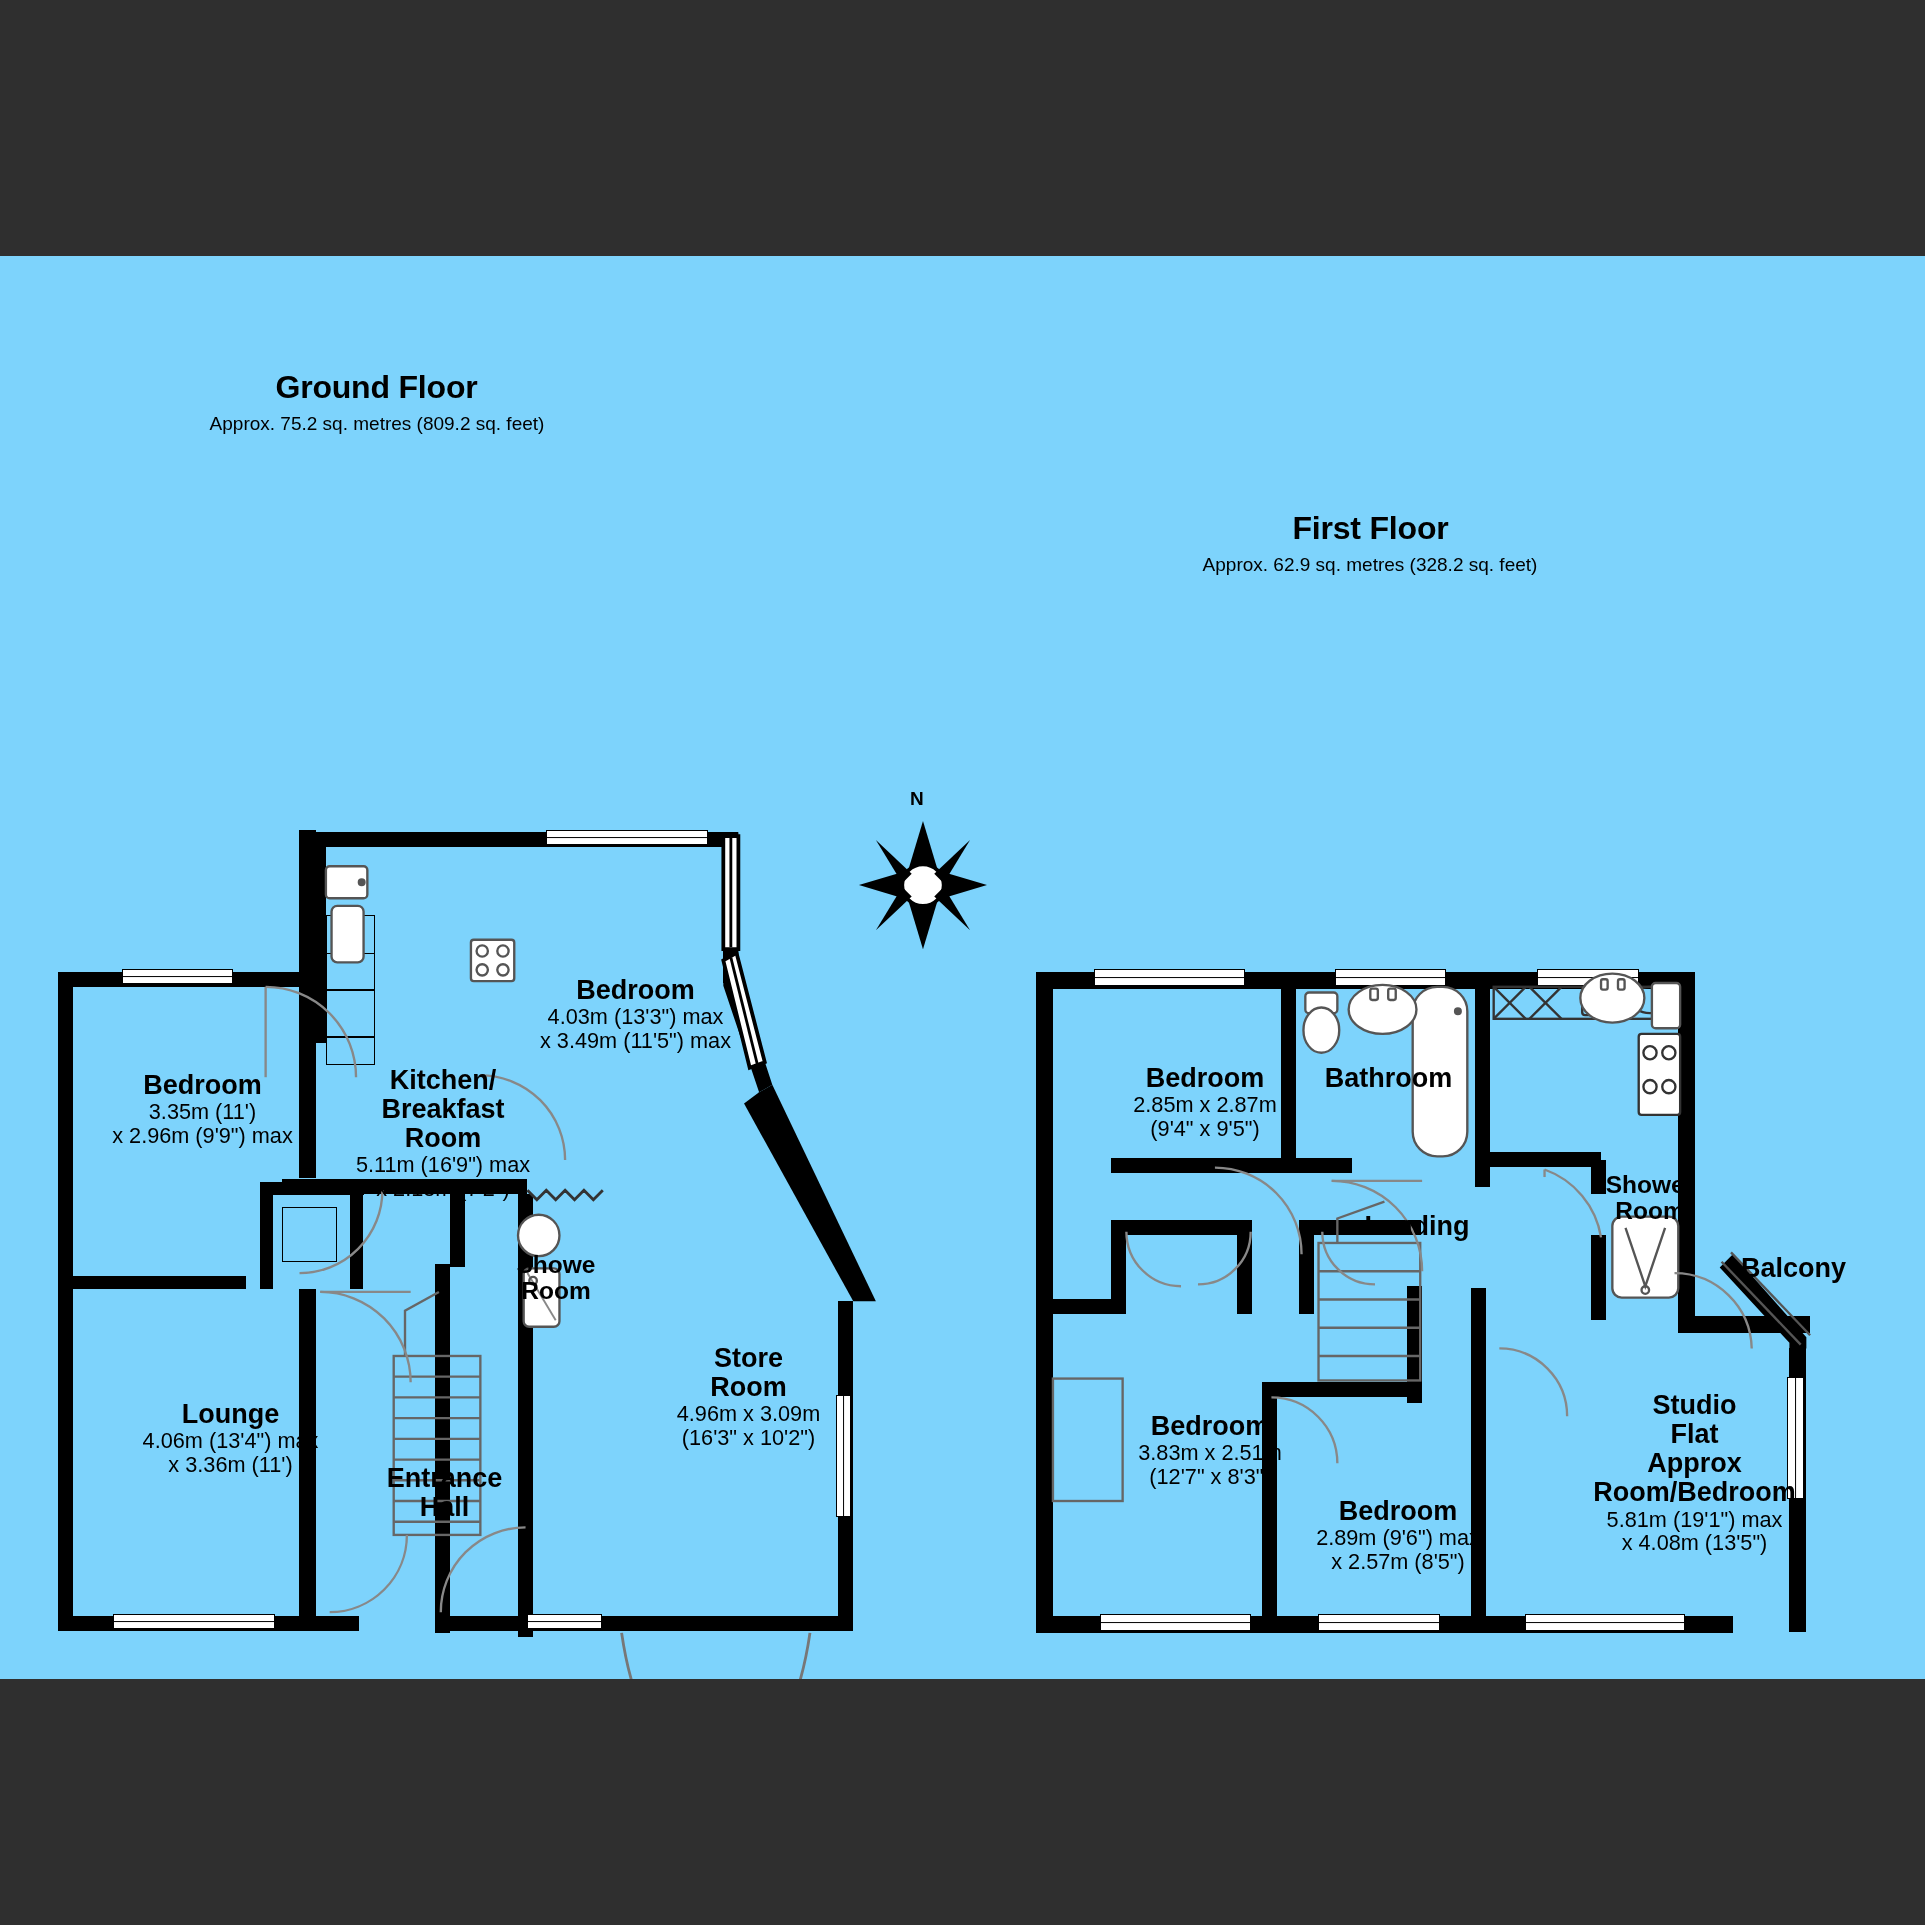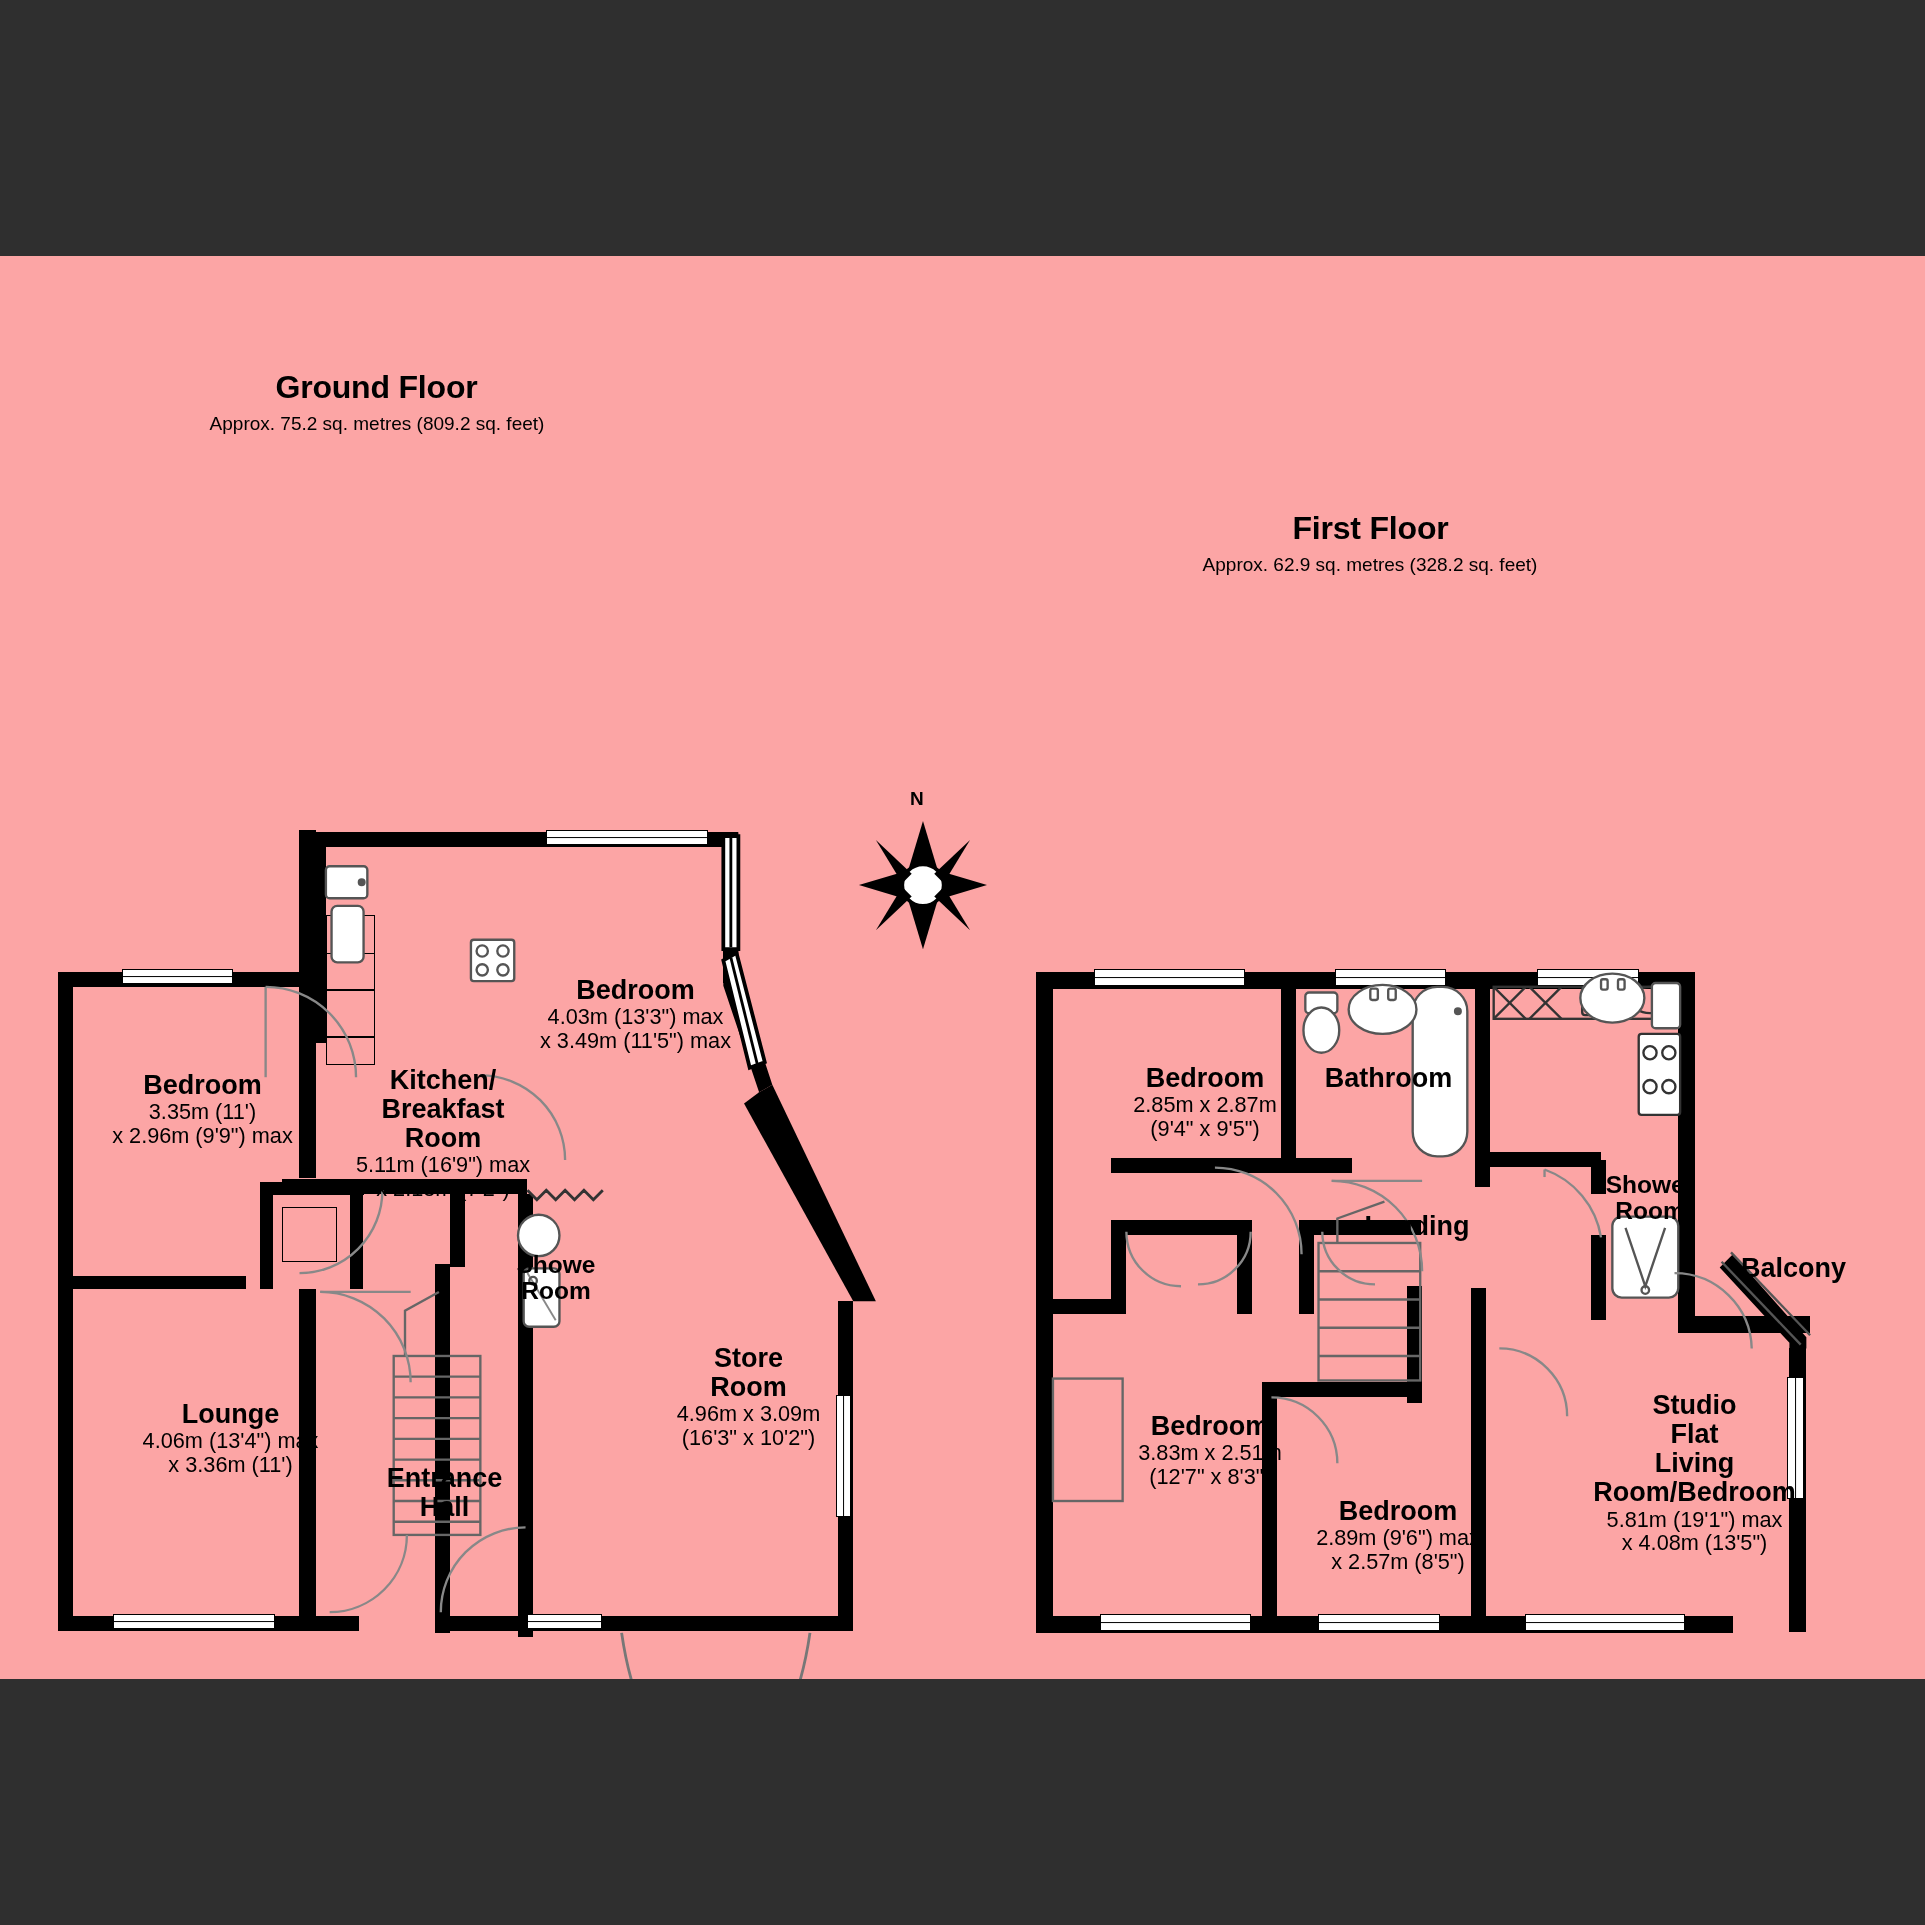--- a/index.html
+++ b/index.html
@@ -27,21 +27,21 @@
   }
   .letterbox.top { top: 0; height: 256px; }
   .letterbox.bottom { bottom: 0; height: 247px; }
 
   .canvas {
     position: absolute;
     left: 0;
     top: 256px;
     width: 1926px;
     height: 1423px;
-    background: #fca5a5;
+    background: #7dd3fc;
   }
 
   
   .floor-title {
     position: absolute;
     text-align: center;
     font-weight: bold;
     font-size: 32px;
     color: #000;
     white-space: nowrap;
@@ -435,21 +435,21 @@
 
     <div class="room-label" style="left:1271px; top:1241px; width:254px;">
       <span class="nm">Bedroom</span>
       <span class="dim">2.89m (9'6") max</span>
       <span class="dim">x 2.57m (8'5")</span>
     </div>
 
     <div class="room-label" style="left:1544px; top:1135px; width:301px;">
       <span class="nm">Studio</span>
       <span class="nm">Flat</span>
-      <span class="nm">Living</span>
+      <span class="nm">Approx</span>
       <span class="nm">Room/Bedroom</span>
       <span class="dim">5.81m (19'1") max</span>
       <span class="dim">x 4.08m (13'5")</span>
     </div>
 
 
   </div>
 </div>
 
 

